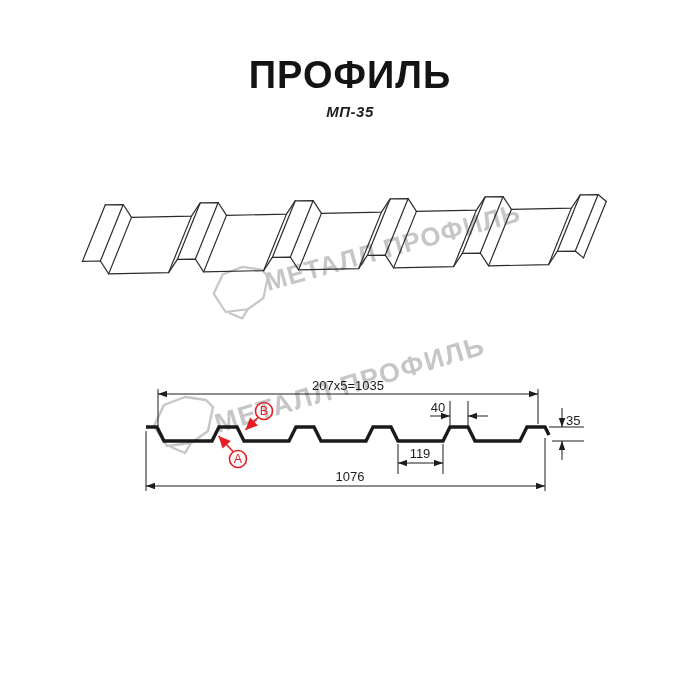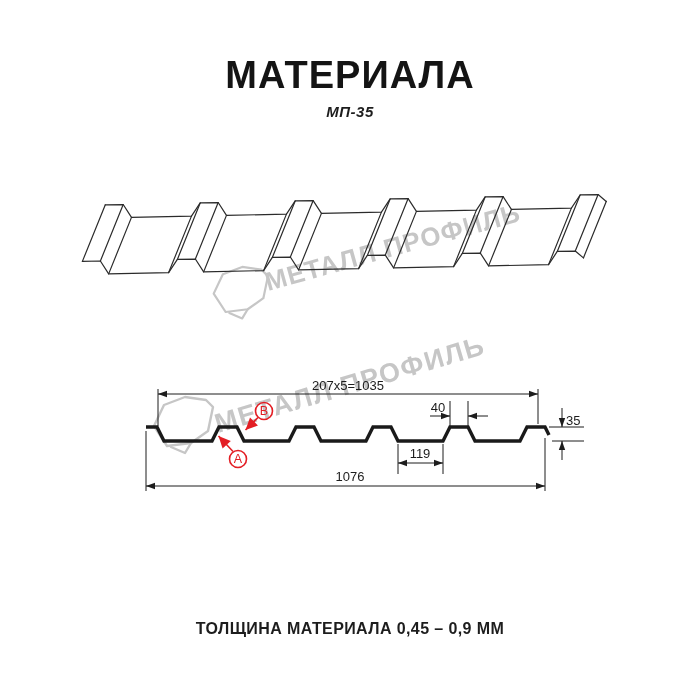--- a/index.html
+++ b/index.html
@@ -27,21 +27,21 @@
   .dimtxt{fill:#1d1d1d;font-size:13px;}
   .red{stroke:#e31e24;fill:none;stroke-width:1.6;}
   .redtxt{fill:#e31e24;font-size:12.5px;}
 </style>
 </head>
 <body>
 
 <div class="canvas">
 
   <div class="hdr">
-    <h1>МАТЕРИАЛА</h1>
+    <h1>ПРОФИЛЬ</h1>
     <div class="model">МП-35</div>
   </div>
 
   <svg class="scene" width="700" height="700" viewBox="0 0 700 700">
     <defs>
       <g id="mpLogo">
         <path d="M4,30 L14,9 L35,1 L56,4 L63,11 L58,35 L41,47 L17,50 Z"></path>
         <path d="M41,47 L35,57 L21,51"></path>
       </g>
       <marker id="dimA" markerWidth="10" markerHeight="8" viewBox="0 0 10 8" refX="9.5" refY="4" orient="auto-start-reverse">
@@ -126,17 +126,14 @@
       </g>
 
       <g>
         <line class="red" x1="233" y1="451.5" x2="218.5" y2="436" marker-end="url(#redA)"></line>
         <circle class="red" cx="238" cy="459" r="8.5"></circle>
         <text class="redtxt" x="238" y="463.3" text-anchor="middle">A</text>
       </g>
     </g>
   </svg>
 
-  <div class="ftr">
-    <span>ТОЛЩИНА МАТЕРИАЛА 0,45 – 0,9 ММ</span>
-  </div>
 
 </div>
 
 </body></html>

